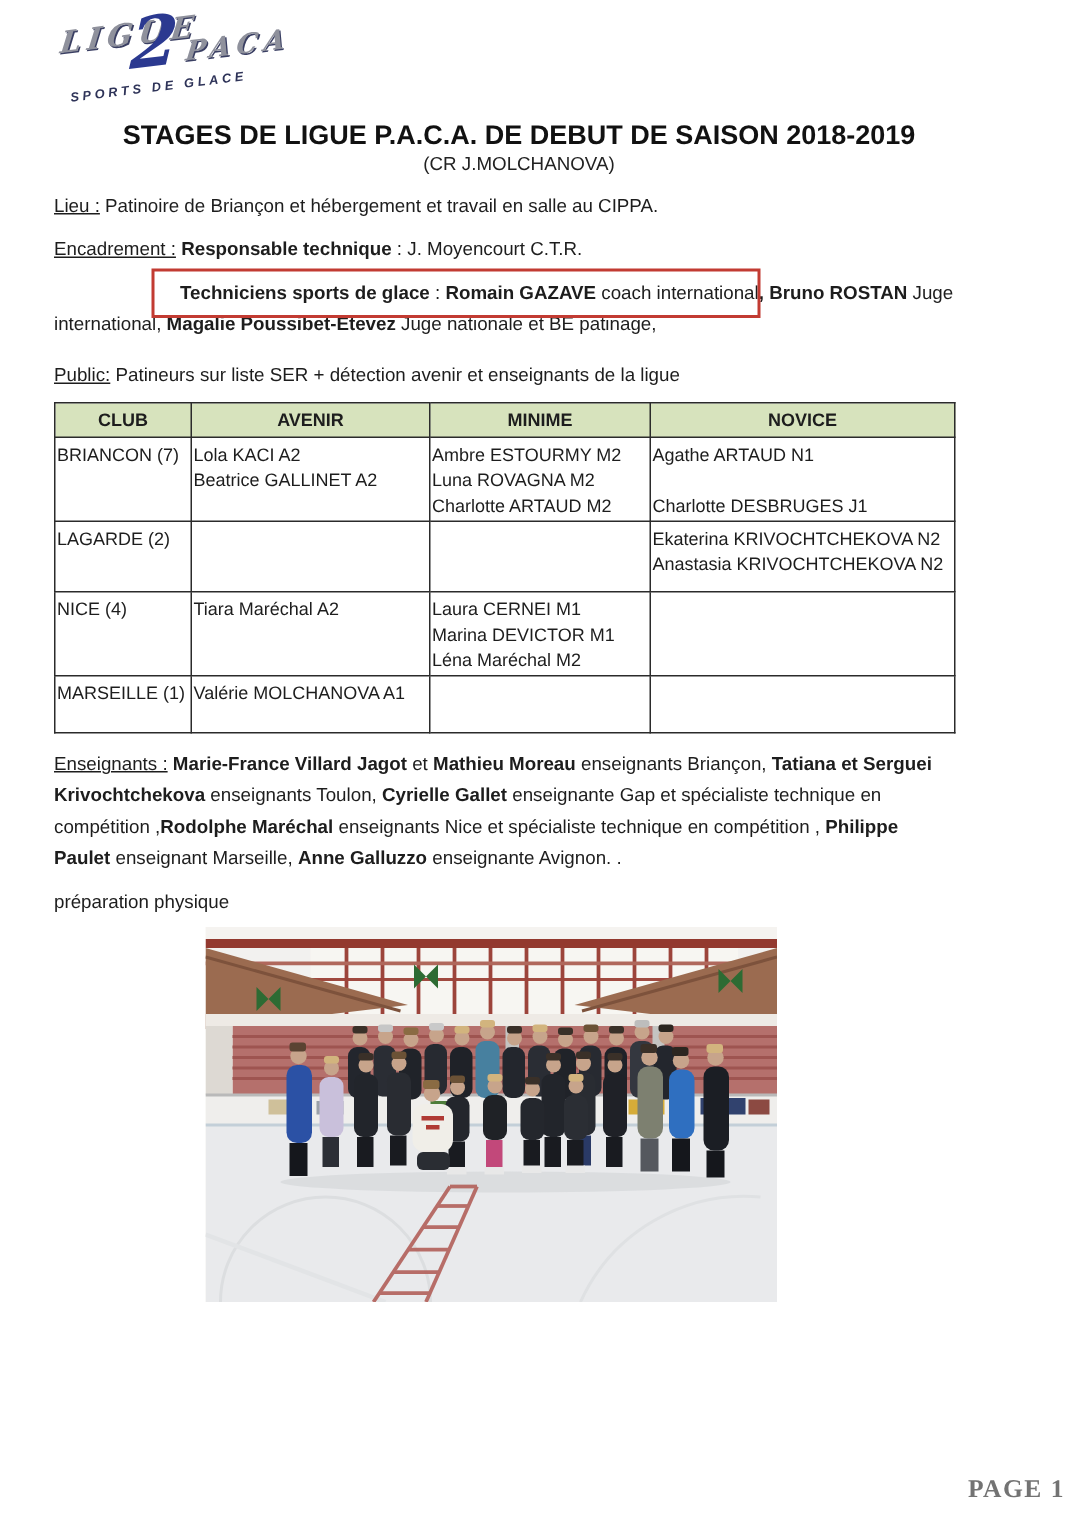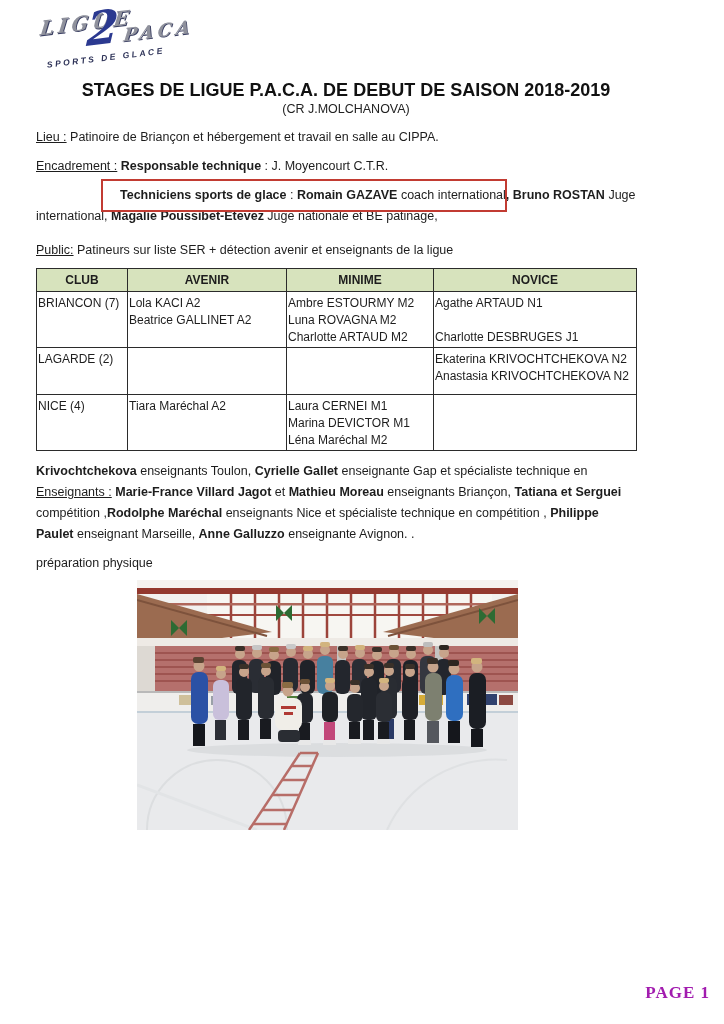--- a/index.html
+++ b/index.html
@@ -54,21 +54,21 @@
   table.roster tbody tr:nth-child(3){height:56px;}
   table.roster tbody tr:nth-child(4){height:38px;}
   col.c1{width:91px;}col.c2{width:159px;}col.c3{width:147px;}col.c4{width:203px;}
 
   
   .photo{margin-top:6px;margin-left:101px;width:381px;height:250px;line-height:0;}
 
   
   .page-footer{
     position:absolute;top:983px;right:14px;font-family:"Liberation Serif",serif;
-    font-weight:bold;font-size:17px;letter-spacing:1px;color:#a21caf;
+    font-weight:bold;font-size:17px;letter-spacing:1px;color:#737373;
   }
 </style>
 </head>
 <body>
 
 <div class="logo">
   <span class="logo-word logo-word1">LIGUE</span>
   <span class="logo-swoosh">2</span>
   <span class="logo-word logo-word2">PACA</span>
   <span class="logo-tagline">SPORTS DE GLACE</span>
@@ -152,26 +152,36 @@
           <td>
             <div>Tiara Maréchal A2</div>
           </td>
           <td>
             <div>Laura CERNEI M1</div>
             <div>Marina DEVICTOR M1</div>
             <div>Léna Maréchal M2</div>
           </td>
           <td></td>
         </tr>
+        <tr>
+          <td>
+            <div>MARSEILLE (1)</div>
+          </td>
+          <td>
+            <div>Valérie MOLCHANOVA A1</div>
+          </td>
+          <td></td>
+          <td></td>
+        </tr>
       </tbody>
   </table>
 
   <div class="p-enseignants">
+      <div class="rline"><span class="u">Enseignants :</span><span> </span><span class="b">Marie-France Villard Jagot</span><span> et </span><span class="b">Mathieu Moreau</span><span> enseignants Briançon, </span><span class="b">Tatiana et Serguei</span></div>
       <div class="rline"><span class="b">Krivochtchekova</span><span> enseignants Toulon, </span><span class="b">Cyrielle Gallet</span><span> enseignante Gap et spécialiste technique en</span></div>
-      <div class="rline"><span class="u">Enseignants :</span><span> </span><span class="b">Marie-France Villard Jagot</span><span> et </span><span class="b">Mathieu Moreau</span><span> enseignants Briançon, </span><span class="b">Tatiana et Serguei</span></div>
       <div class="rline"><span>compétition ,</span><span class="b">Rodolphe Maréchal</span><span> enseignants Nice et spécialiste technique en compétition , </span><span class="b">Philippe</span></div>
       <div class="rline"><span class="b">Paulet</span><span> enseignant Marseille, </span><span class="b">Anne Galluzzo</span><span> enseignante Avignon. .</span></div>
     </div>
 
   <div class="p-intervenants">
       <div class="rline"><span>préparation physique</span></div>
     </div>
 
 
   <div class="photo">

